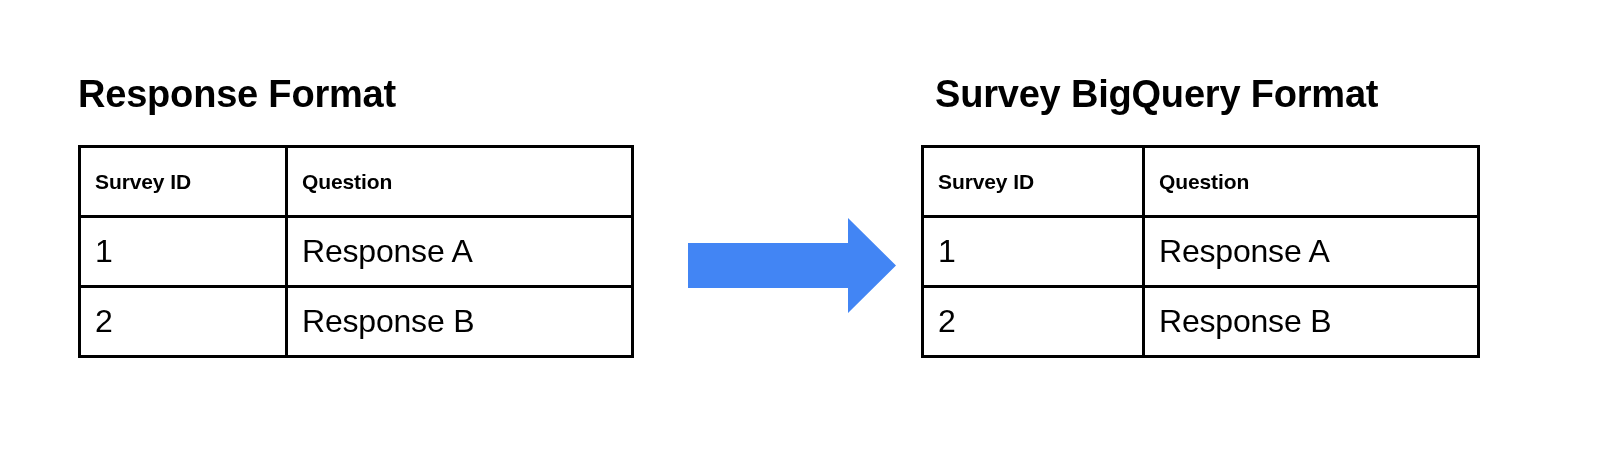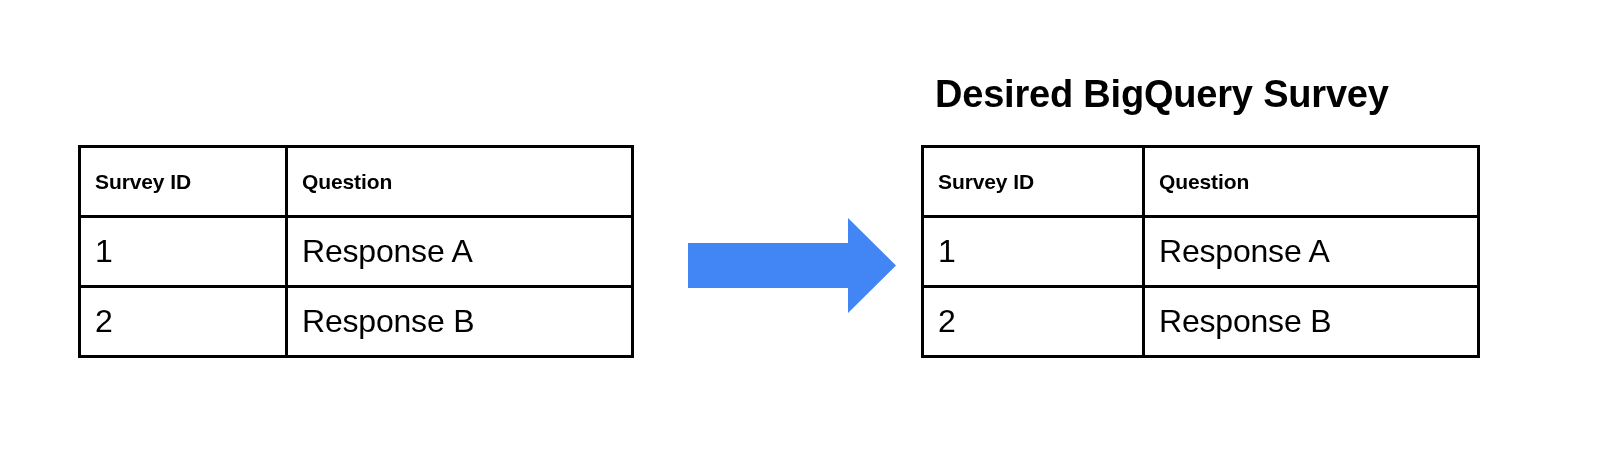--- a/index.html
+++ b/index.html
@@ -104,20 +104,21 @@
     height: 95px;
   }
 </style>
 </head>
 <body>
 
 <div id="canvas">
 
   <div class="panel" id="panel-source">
 
+    <div class="panel-title">Response Format</div>
 
     <table class="data-table" id="table-source">
       <colgroup>
         <col class="col-id">
         <col class="col-value">
       </colgroup>
       <thead>
         <tr>
           <th>Survey ID</th>
           <th>Question</th>
@@ -138,21 +139,21 @@
   </div>
 
   <div id="transform-arrow">
     <svg viewBox="0 0 208 95" xmlns="http://www.w3.org/2000/svg" aria-hidden="true">
       <polygon points="0,25 160,25 160,0 208,47.5 160,95 160,70 0,70" fill="#4285F4"></polygon>
     </svg>
   </div>
 
   <div class="panel" id="panel-target">
 
-    <div class="panel-title">Desired BigQuery Survey</div>
+    <div class="panel-title">Survey BigQuery Format</div>
 
     <table class="data-table" id="table-target">
       <colgroup>
         <col class="col-id">
         <col class="col-value">
       </colgroup>
       <thead>
         <tr>
           <th>Survey ID</th>
           <th>Question</th>

